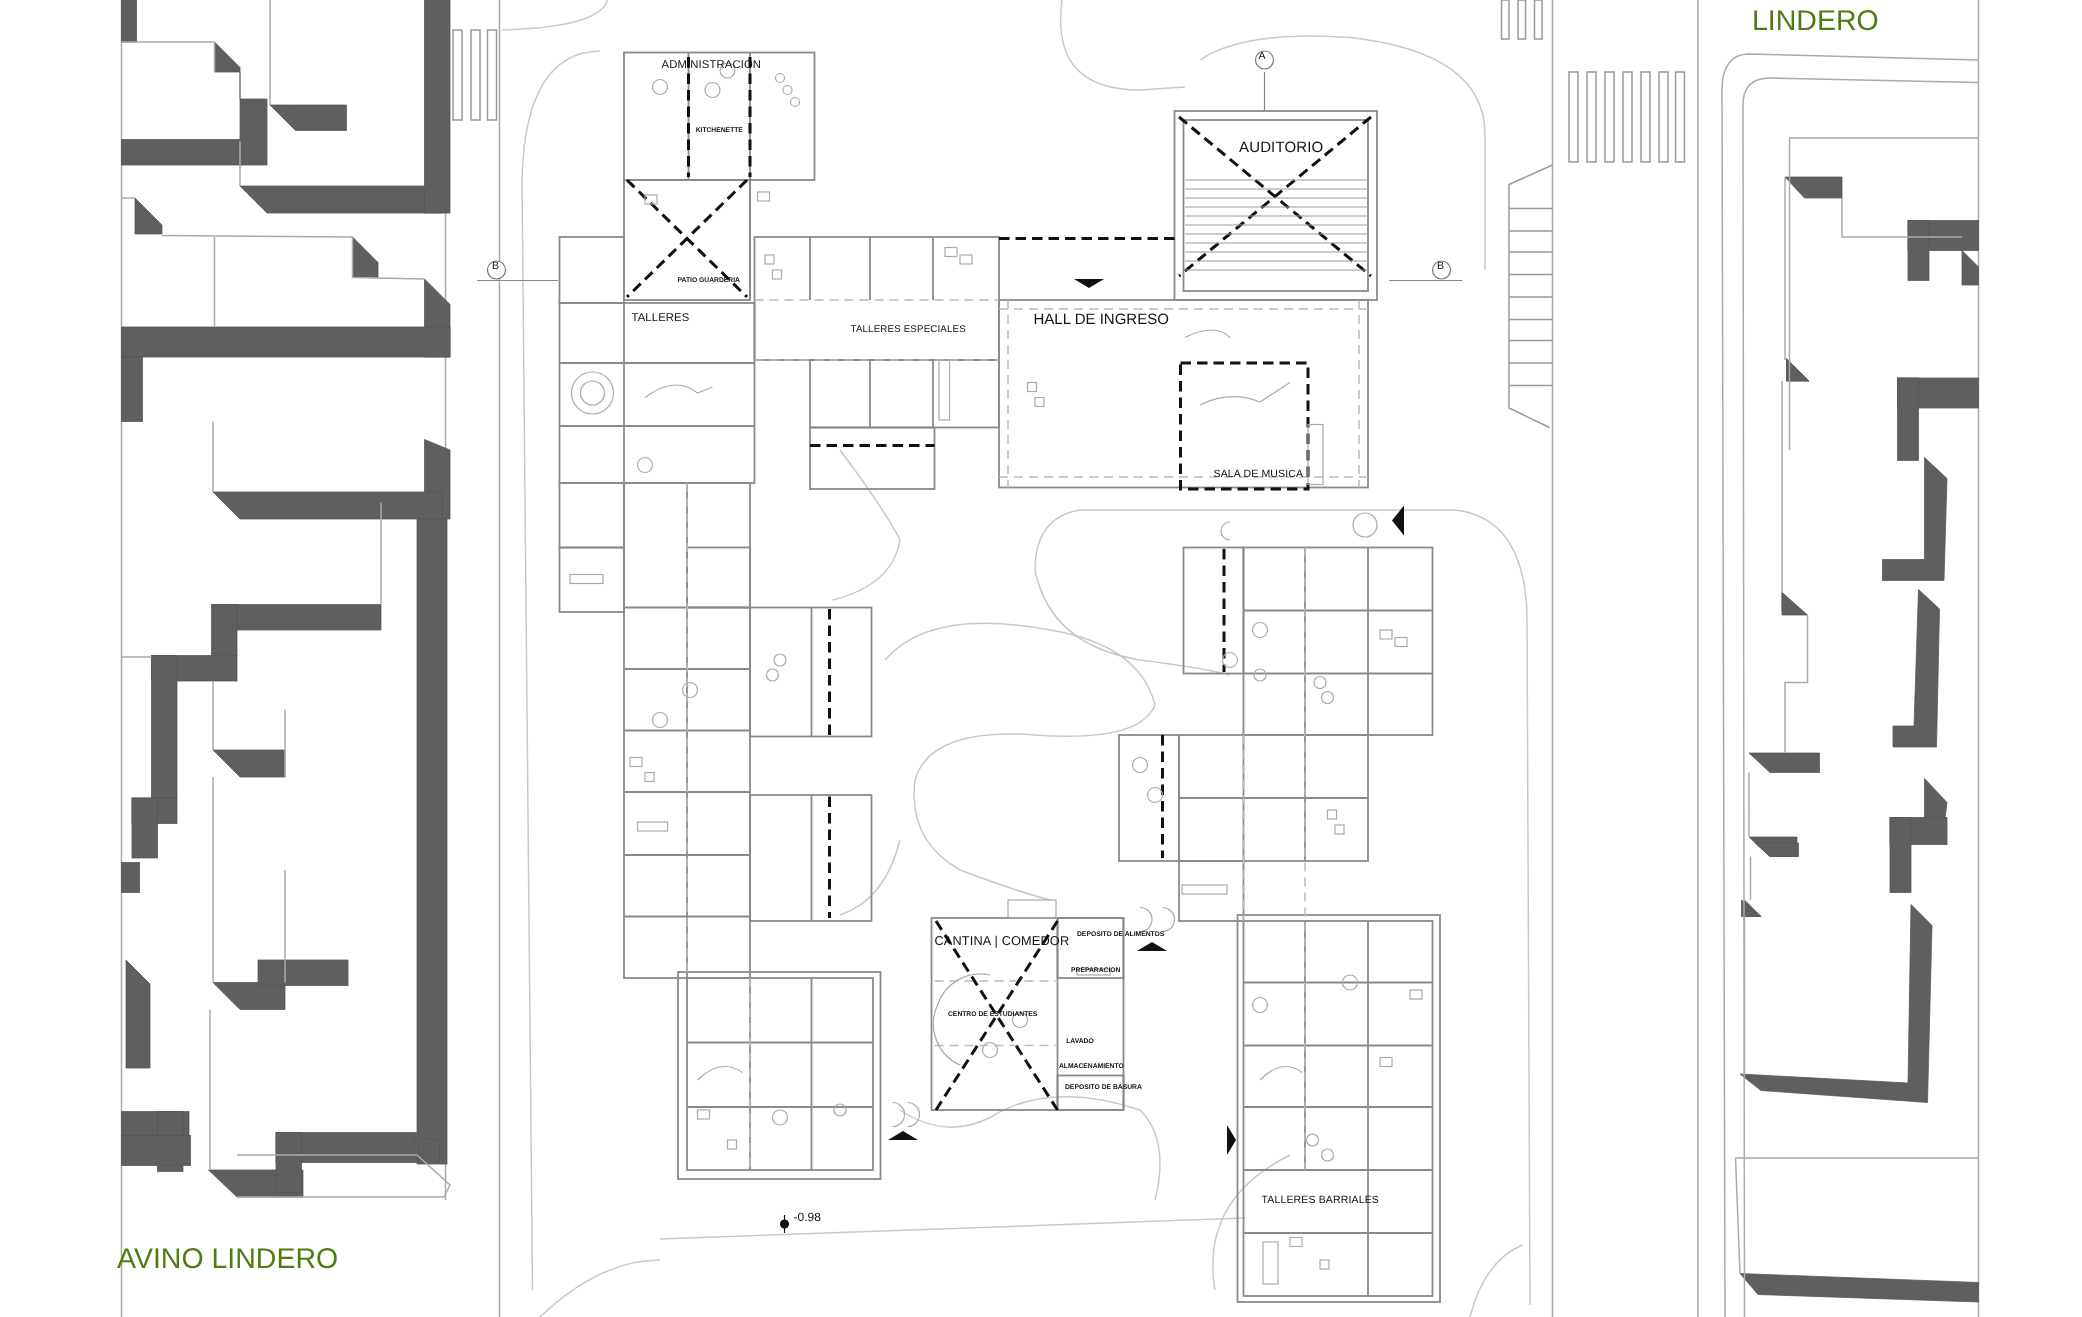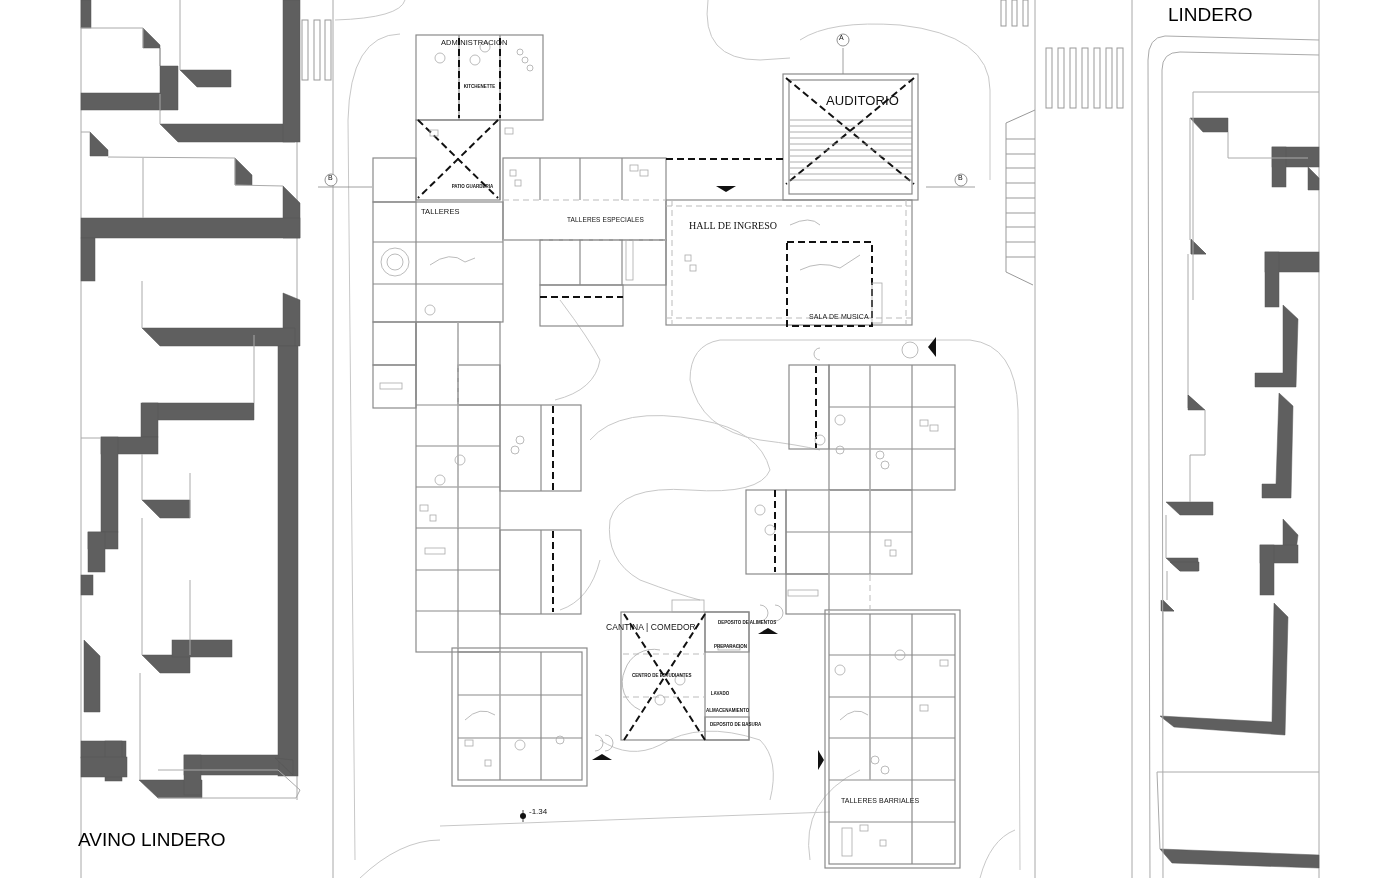--- a/index.html
+++ b/index.html
@@ -1,20 +1,20 @@
 <!DOCTYPE html>
 <html><head>
 <meta charset="utf-8">
 <style>
   html, body { margin: 0; padding: 0; background: #ffffff; }
   body { width: 1388px; height: 878px; overflow: hidden; position: relative; font-family: "Liberation Sans", sans-serif; }
   #plan { position: absolute; left: 0; top: 0; width: 1388px; height: 878px; }
   .lbl { position: absolute; color: #111; white-space: nowrap; font-family: "Liberation Sans", sans-serif; }
-  .lbl.street { font-size: 19px; color: #000000; }
-  .lbl.room { font-size: 13px; letter-spacing: 0.1px; }
+  .lbl.street { font-size: 19px; color: #4d7c0f; }
+  .lbl.room { font-size: 10px; letter-spacing: 0.1px; }
   .lbl.room-md { font-size: 10px; }
   .lbl.tiny { font-size: 4.5px; font-weight: bold; text-align: center; line-height: 5px; }
   .lbl.level { font-size: 8px; }
 </style>
 </head>
 <body>
 
 <svg id="plan" viewBox="0 0 1388 878" xmlns="http://www.w3.org/2000/svg">
 
   <g stroke="#a8a8a8" stroke-width="1" fill="none">
@@ -383,24 +383,24 @@
 
 <div class="lbl" style="left:839px; top:34px; font-size:7px;">A</div>
 <div class="lbl" style="left:328px; top:174px; font-size:7px;">B</div>
 <div class="lbl" style="left:958px; top:174px; font-size:7px;">B</div>
 
 <div class="lbl room" style="left:441px; top:38px; font-size:7.5px;">ADMINISTRACION</div>
 <div class="lbl tiny" style="left:462px; top:84px; width:35px;">KITCHENETTE</div>
 <div class="lbl tiny" style="left:450px; top:184px; width:45px;">PATIO GUARDERIA</div>
 <div class="lbl room" style="left:421px; top:207px; font-size:7.5px;">TALLERES</div>
 <div class="lbl room" style="left:567px; top:216px; font-size:6.5px;">TALLERES ESPECIALES</div>
-<div class="lbl room-md" style="left:689px; top:220px;font-family:Liberation Serif, serif;">HALL DE INGRESO</div>
+<div class="lbl room-md" style="left:689px; top:208px;">HALL DE INGRESO</div>
 <div class="lbl room" style="left:826px; top:93px;">AUDITORIO</div>
 <div class="lbl room" style="left:809px; top:313px; font-size:7px;">SALA DE MUSICA</div>
-<div class="lbl room" style="left:606px; top:622px; font-size:8.5px;">CANTINA | COMEDOR</div>
+<div class="lbl room" style="left:623px; top:622px; font-size:8.5px;">CANTINA | COMEDOR</div>
 <div class="lbl tiny" style="left:632px; top:673px; width:30px;">CENTRO DE ESTUDIANTES</div>
 <div class="lbl tiny" style="left:718px; top:620px; width:26px;">DEPOSITO DE ALIMENTOS</div>
 <div class="lbl tiny" style="left:714px; top:644px; width:32px;">PREPARACION</div>
 <div class="lbl tiny" style="left:710px; top:691px; width:20px;">LAVADO</div>
 <div class="lbl tiny" style="left:706px; top:708px; width:42px;">ALMACENAMIENTO</div>
 <div class="lbl tiny" style="left:710px; top:722px; width:26px;">DEPOSITO DE BASURA</div>
 <div class="lbl room" style="left:841px; top:797px; font-size:7px;">TALLERES BARRIALES</div>
-<div class="lbl level" style="left:529px; top:807px;">-1.34</div>
+<div class="lbl level" style="left:529px; top:807px;">-0.98</div>
 
 </body></html>

